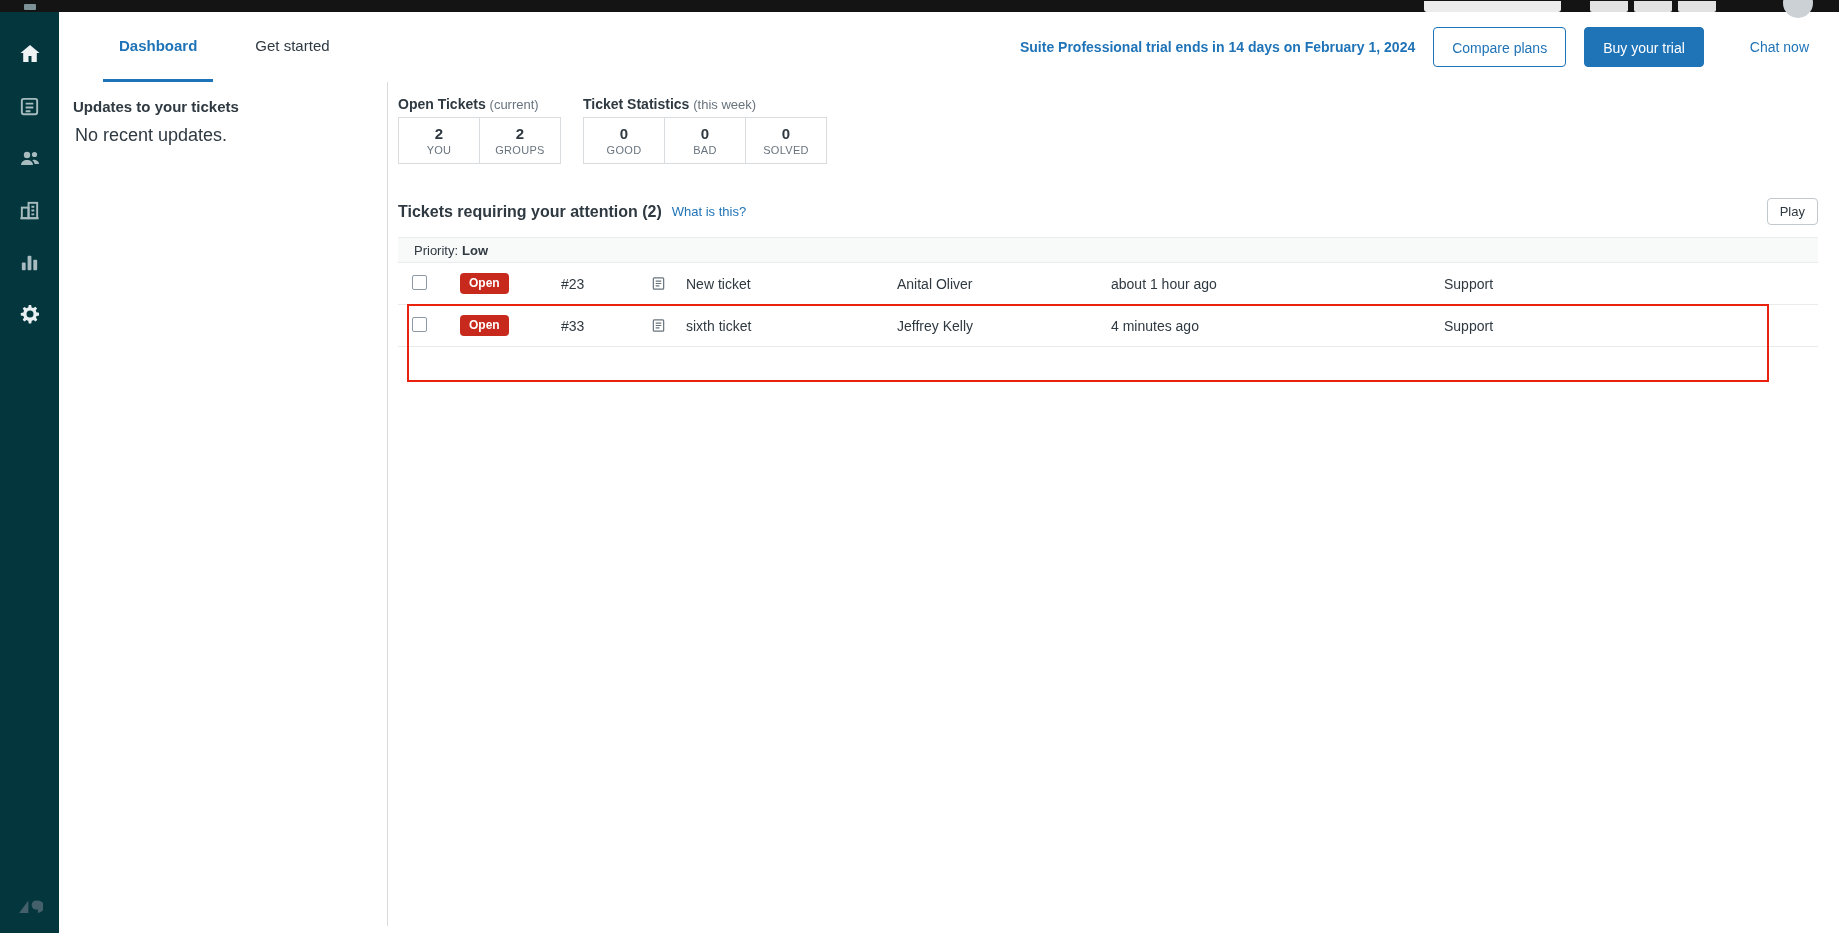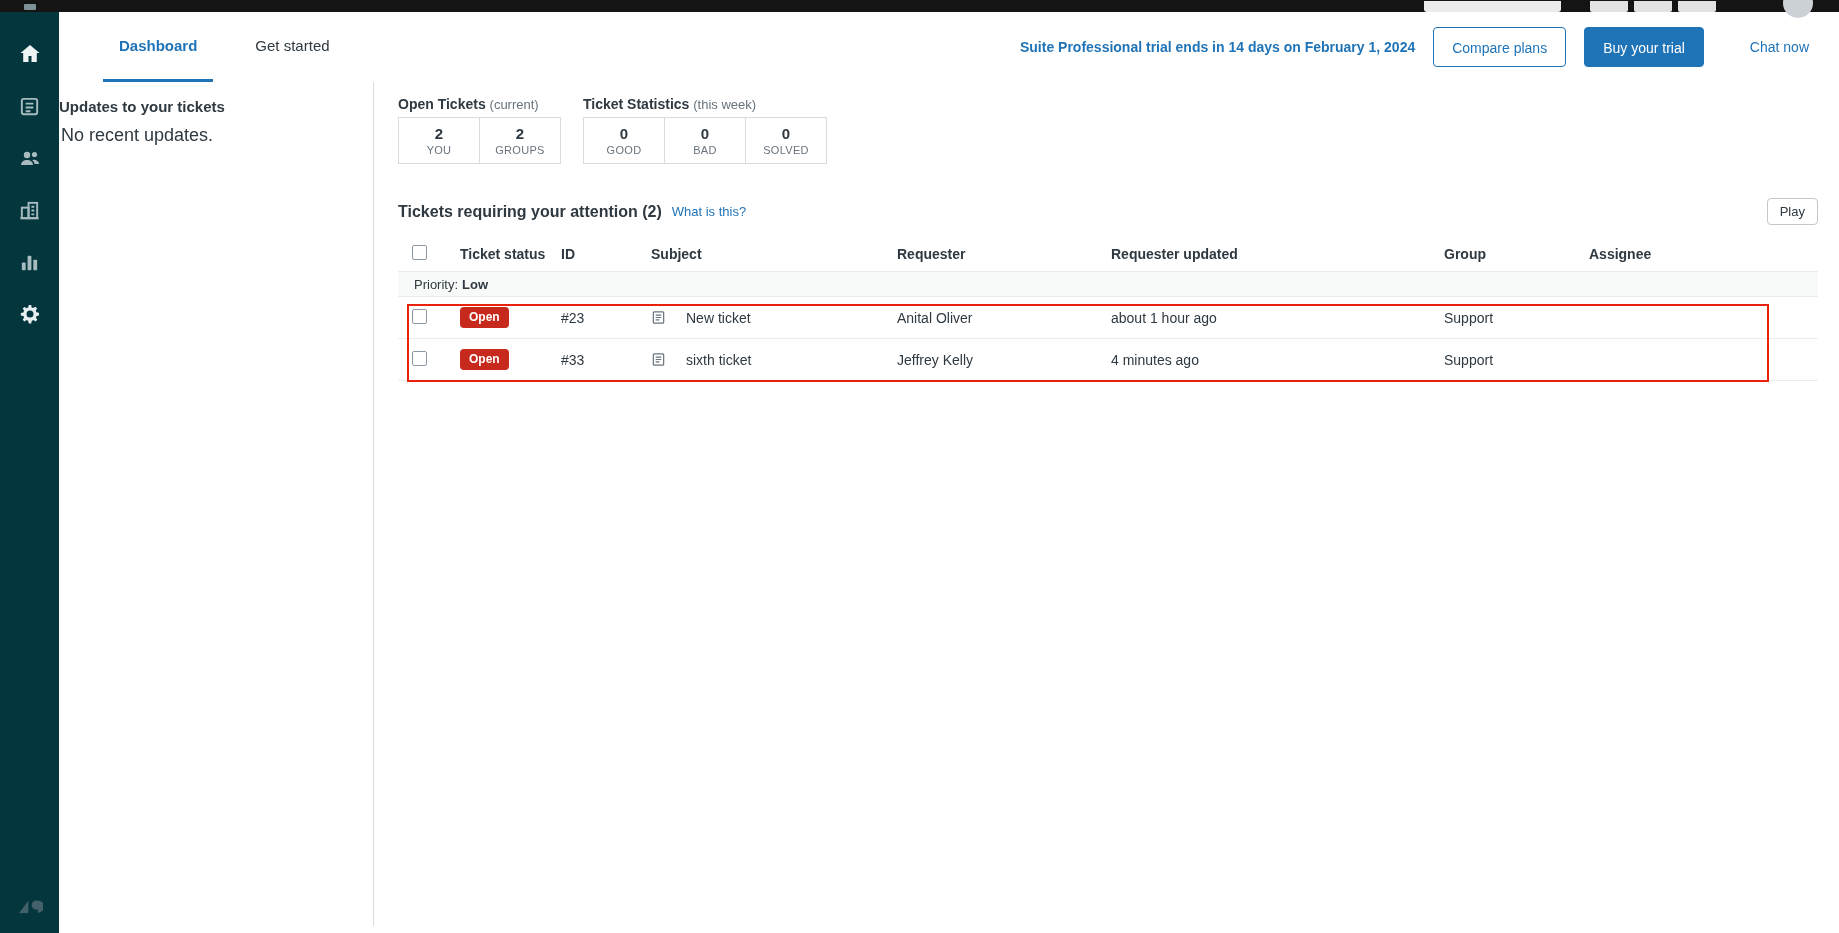--- a/index.html
+++ b/index.html
@@ -33,21 +33,21 @@
   .tab{display:flex;align-items:center;padding:0 16px;font-size:15px;color:var(--text-dark);border-bottom:3px solid transparent;cursor:pointer;}
   .tab.active{color:var(--accent);font-weight:bold;border-bottom-color:var(--accent);}
   .header-right{margin-left:auto;display:flex;align-items:center;gap:18px;padding-right:30px;}
   .trial{color:var(--accent);font-weight:bold;font-size:14px;white-space:nowrap;}
   .btn{height:40px;border-radius:4px;font-size:14px;padding:12px 18px;cursor:pointer;font-family:inherit;white-space:nowrap;}
   .btn.outline{background:#fff;border:1px solid var(--accent);color:var(--accent);}
   .btn.primary{background:var(--accent);border:1px solid var(--accent);color:#fff;}
   .chat-link{color:var(--accent);font-size:14px;margin-left:28px;cursor:pointer;text-decoration:none;white-space:nowrap;}
 
   
-  .updates-panel{position:absolute;left:45px;top:82px;width:329px;height:844px;border-right:1px solid var(--border);padding:16px 14px;}
+  .updates-panel{position:absolute;left:59px;top:82px;width:329px;height:844px;border-right:1px solid var(--border);padding:16px 14px;}
   .updates-panel h2{margin:0 0 10px;font-size:15px;font-weight:bold;}
   .updates-panel p{margin:2px;font-size:18px;}
 
   
   .main{position:absolute;left:381px;top:82px;width:1451px;height:851px;padding:14px 14px 0 17px;}
   .stats-row{display:flex;gap:22px;}
   .stat-title{font-size:14px;margin-bottom:5px;}
   .stat-title b{font-weight:bold;}
   .stat-title span{color:var(--text-muted);font-size:13px;}
   .stat-boxes{display:flex;}
@@ -200,30 +200,20 @@
     </div>
   </div>
 
   <div class="attention-row">
     <span class="attention-title">Tickets requiring your attention (2)</span>
     <a class="what-link">What is this?</a>
     <button class="play-btn">Play</button>
   </div>
 
   <div class="tickets-table">
-    <div class="trow thead">
-      <div><span class="cb"></span></div>
-      <div>Ticket status</div>
-      <div>ID</div>
-      <div>Subject</div>
-      <div>Requester</div>
-      <div>Requester updated</div>
-      <div>Group</div>
-      <div>Assignee</div>
-    </div>
 
     <div class="prio-row">
       <span>Priority:</span>
       <b>Low</b>
     </div>
 
     <div class="trow data-row">
       <div><span class="cb"></span></div>
       <div><span class="badge">Open</span></div>
       <div>#23</div>

